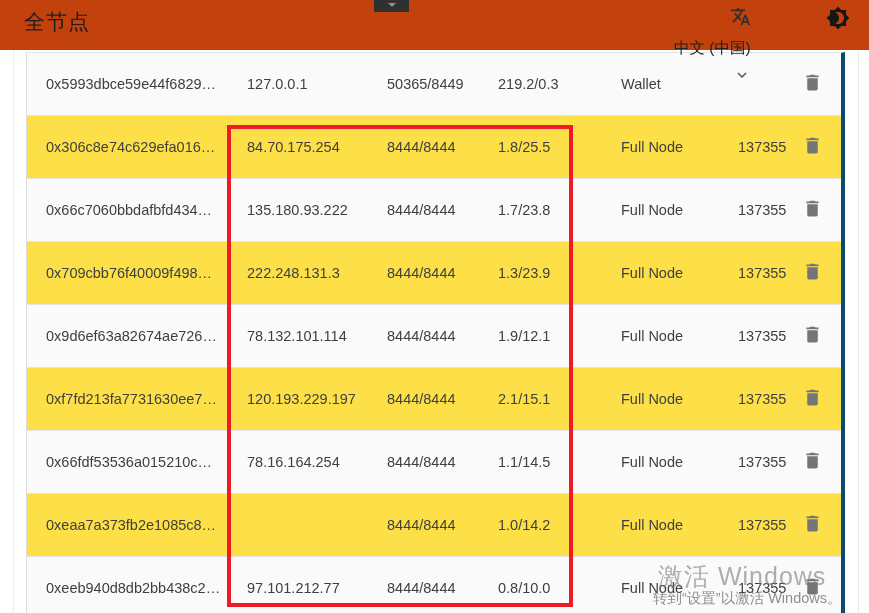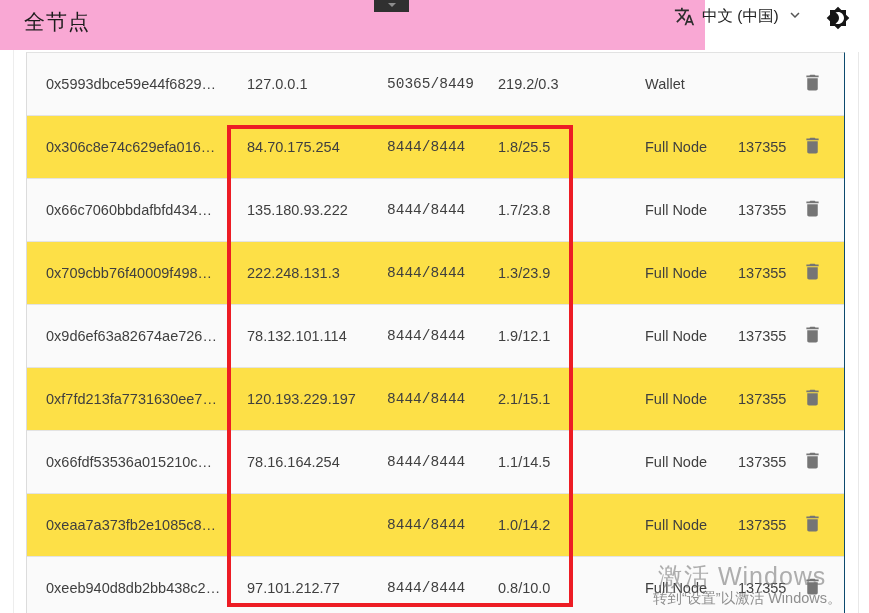--- a/index.html
+++ b/index.html
@@ -5,27 +5,27 @@
   * { box-sizing: border-box; margin: 0; padding: 0; }
   html,body { width: 869px; height: 613px; }
   body {
     position: relative;
     background: #ffffff;
     font-family: "Liberation Sans", sans-serif;
     overflow: hidden;
     color: #3d3d3d;
   }
   
-  .header { position: absolute; top: 0; left: 0; width: 705px; height: 50px; background: #f9a8d4; z-index: 10; }
+  .header { position: absolute; top: 0; left: 0; width: 869px; height: 50px; background: #c2410c; z-index: 10; }
   .page-title { position: absolute; left: 24px; top: 8px; font-size: 21px; color: #1d1d1d; letter-spacing: 1px; }
   .lang-btn {
     position: absolute; left: 674px; top: 6px; height: 30px;
-    display: flex; align-items: flex-start; gap: 7px;
+    display: flex; align-items: flex-end; gap: 7px;
     background: none; border: none; cursor: pointer;
-    font-family: inherit; font-size: 15.5px; color: #222;
+    font-family: inherit; font-size: 15.5px; color: #222; flex-direction: column;
   }
   .lang-label { white-space: nowrap; }
   .icon-svg { display: block; }
   .theme-btn {
     position: absolute; left: 823px; top: 4px; width: 30px; height: 30px;
     background: none; border: none; cursor: pointer;
     display: flex; align-items: center; justify-content: center;
   }
   
   .top-tab {
@@ -39,34 +39,34 @@
     border-left: 4px solid transparent; border-right: 4px solid transparent;
     border-top: 4px solid #8d8d8d;
   }
   
   .faint-left-line  { position: absolute; left: 13px;  top: 50px; bottom: 0; width: 1px; background: #ededed; }
   .right-thin-line  { position: absolute; left: 858px; top: 52px; bottom: 0; width: 1px; background: #e8e8e8; }
   
   .card {
     position: absolute; left: 26px; top: 52px; width: 819px; height: 561px;
     background: #fff; overflow: hidden;
-    border-left: 1px solid #dcdcdc; border-top: 1px solid #e2e2e2; border-right: 1px solid #0c4a6e;
+    border-left: 1px solid #dcdcdc; border-top: 1px solid #e2e2e2; border-right: 4px solid #0c4a6e;
   }
   .row { position: relative; width: 100%; height: 63px; border-bottom: 1px solid #e3e3e3; background: #fde047; }
   .row.odd { background: #fafafa; }
   .cell {
     position: absolute; top: 0; height: 100%;
     display: flex; align-items: center;
     font-size: 14.5px; color: #3f3f3f; white-space: nowrap;
   }
   .c-addr   { left: 19px;  width: 190px; }
   .c-ip     { left: 220px; width: 130px; }
-  .c-port   { left: 360px; width: 100px; font-family: Liberation Mono, monospace; }
+  .c-port   { left: 360px; width: 100px; }
   .c-rate   { left: 471px; width: 90px;  }
-  .c-type   { left: 594px; width: 90px; margin-left: 24px;  }
+  .c-type   { left: 594px; width: 90px;  }
   .c-height { left: 691px; width: 70px; margin-left: 20px;  }
   .c-del {
     left: 769px; width: 32px; justify-content: center;
     background: none; border: none; cursor: pointer; padding: 0;
   }
   
   .red-annotation {
     position: absolute; left: 227px; top: 125px; width: 346px; height: 482px;
     border: 4px solid #ed1c24; z-index: 30; pointer-events: none;
   }

